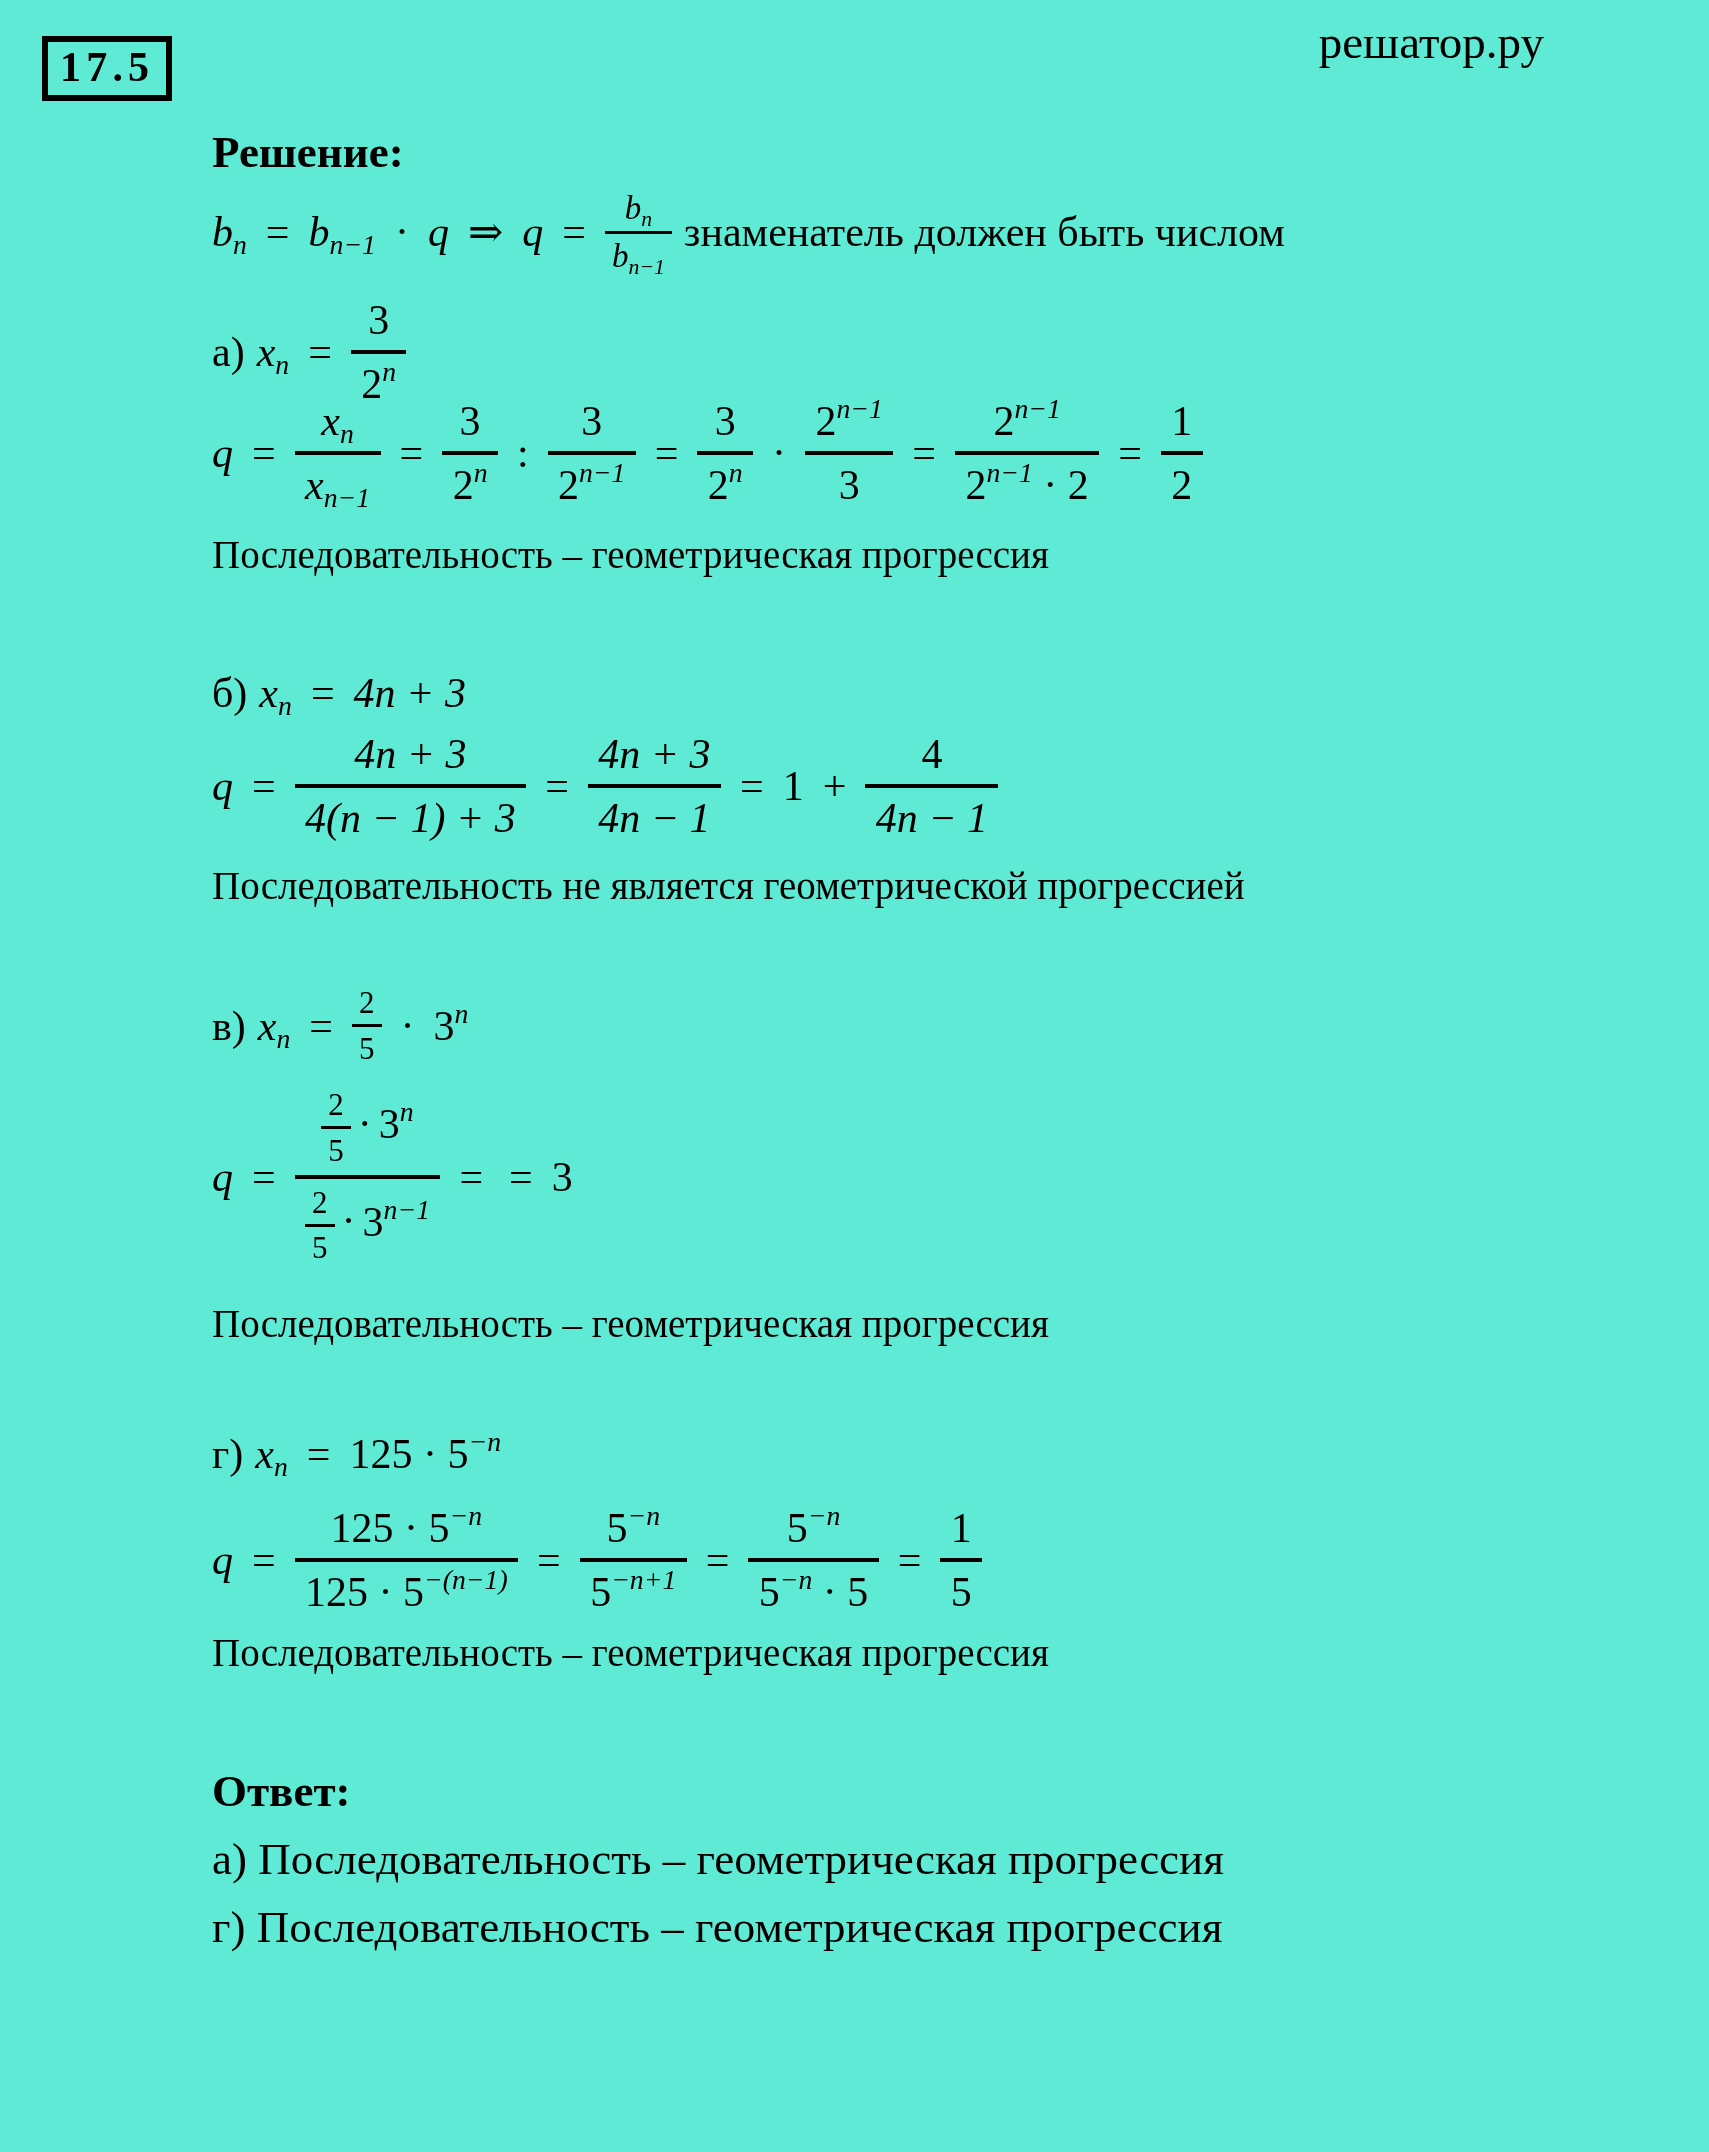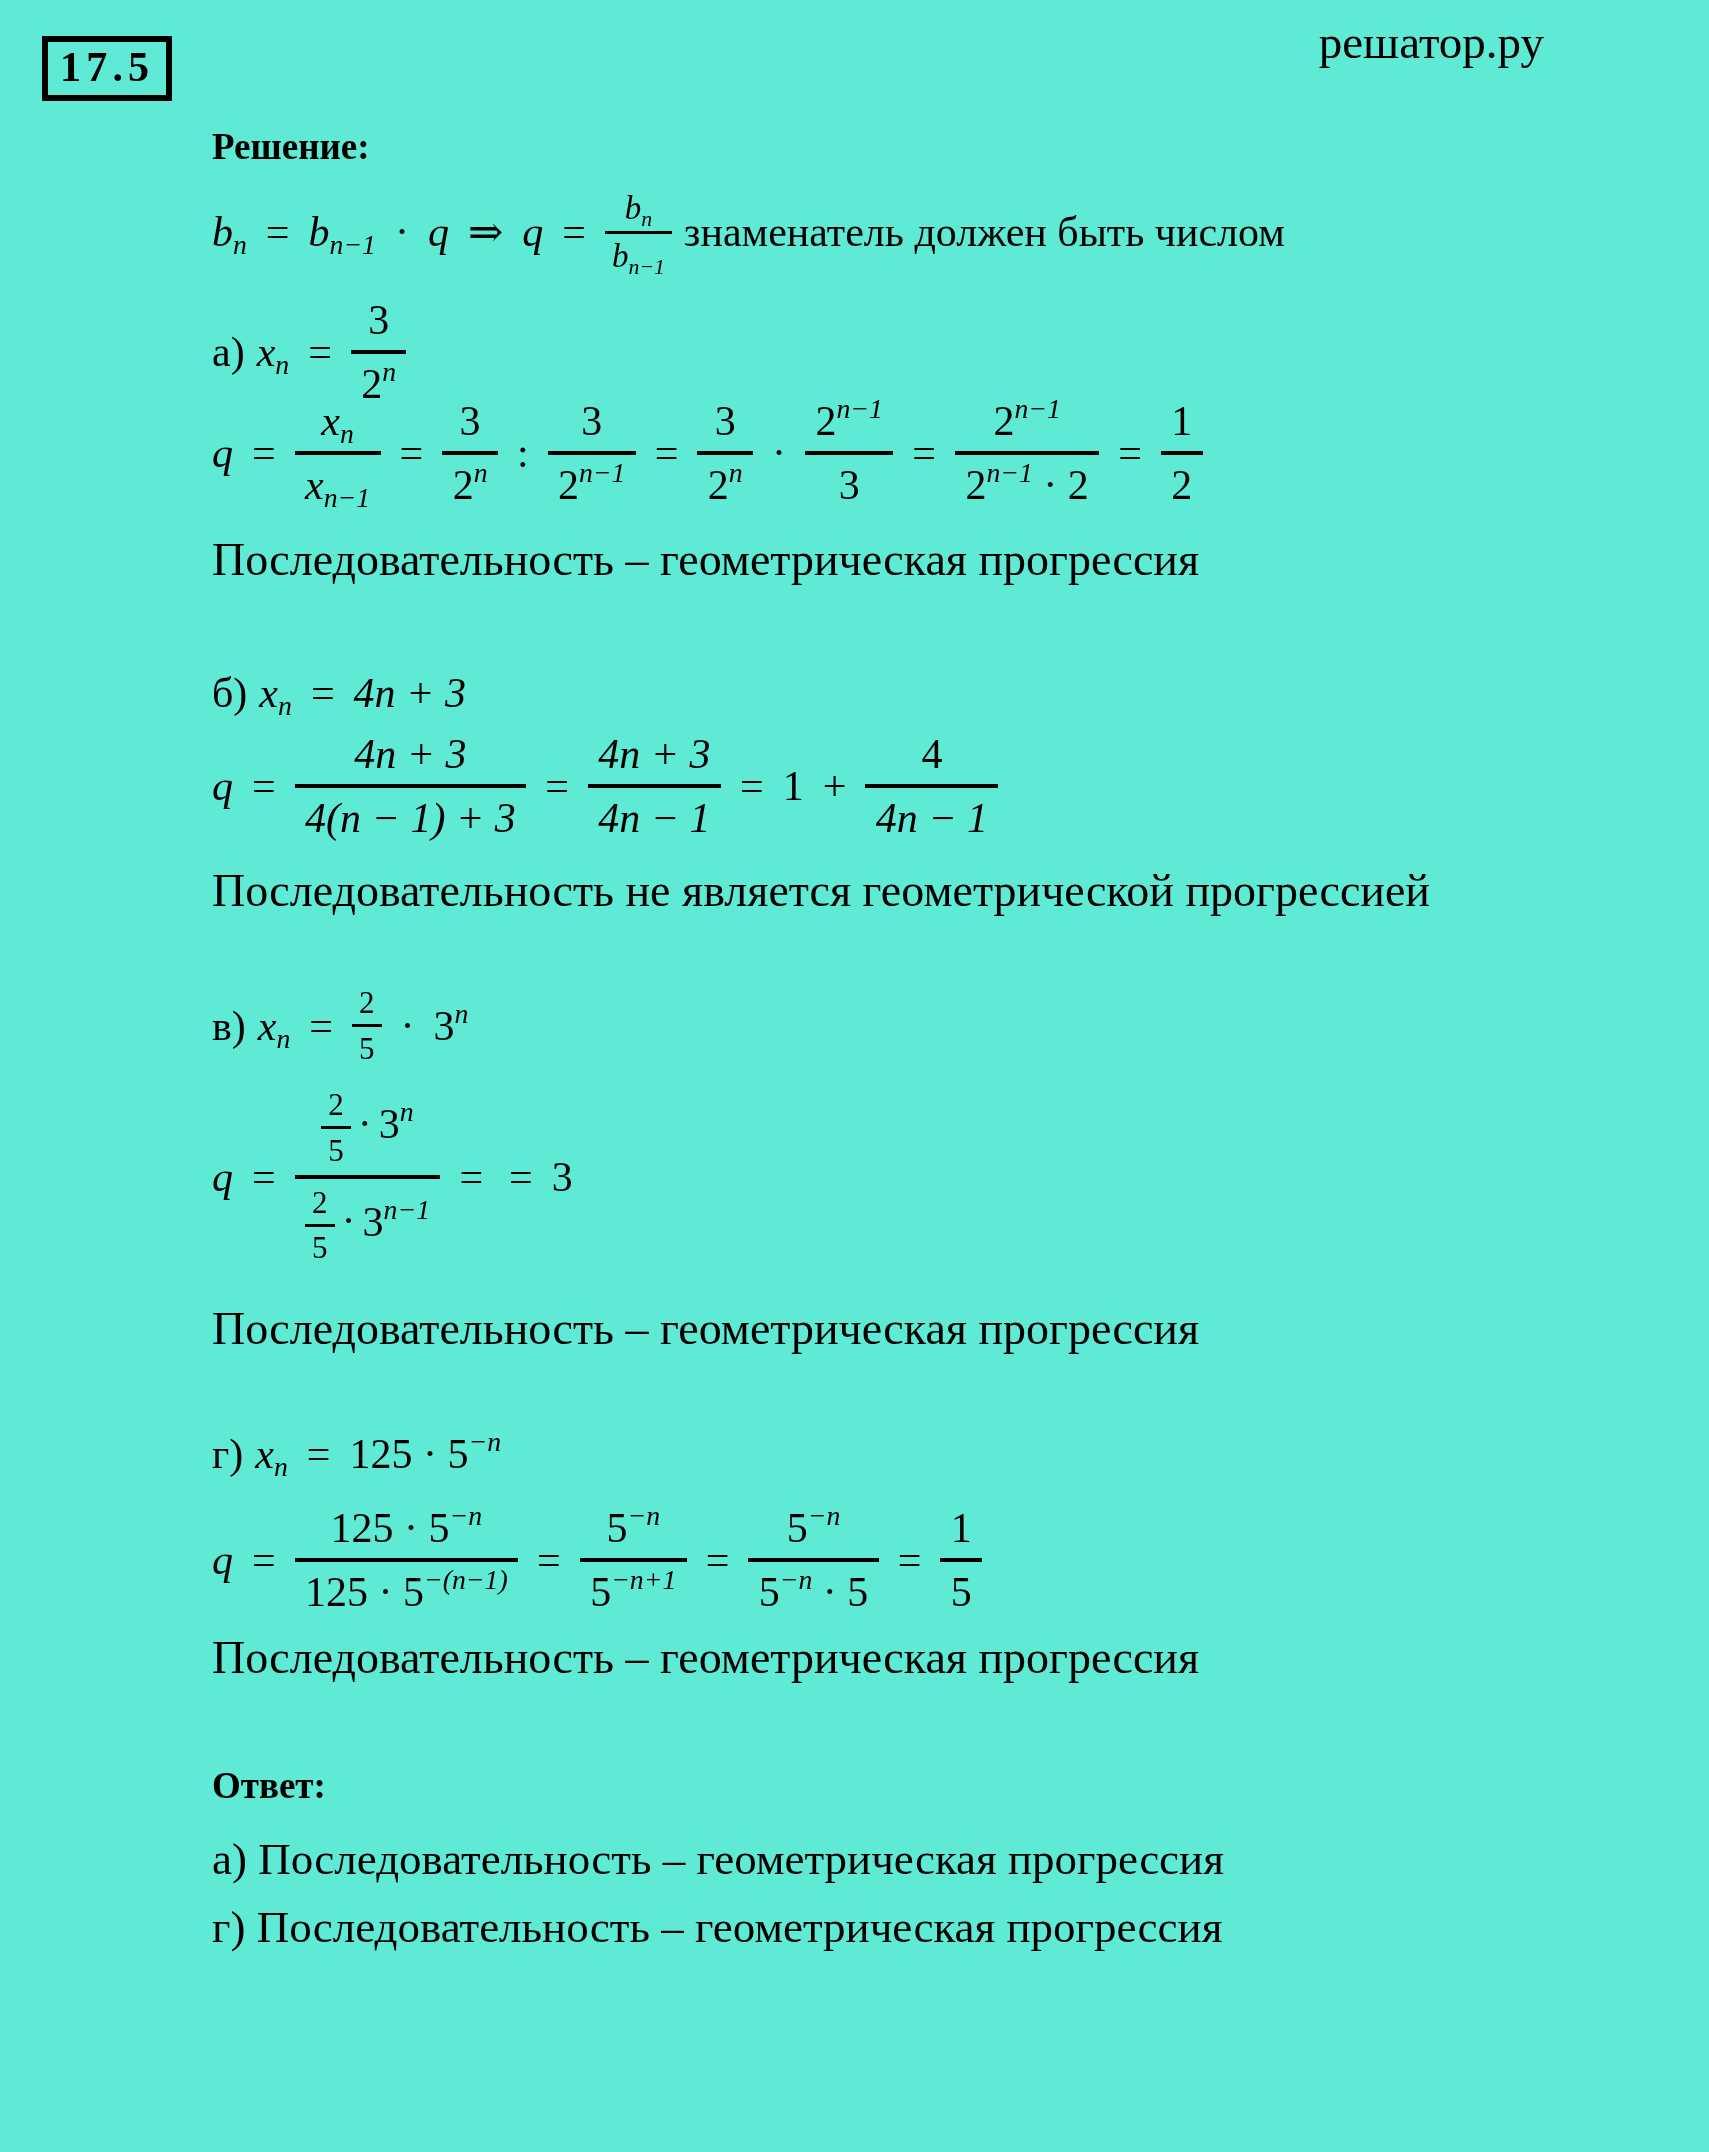--- a/index.html
+++ b/index.html
@@ -13,25 +13,25 @@
     position:absolute; left:42px; top:36px;
     border:6px solid #000; padding:1.7px 12px 5.2px 12px;
     font-weight:bold; font-size:42px; letter-spacing:5.2px; line-height:1.1;
   }
   .site {
     position:absolute; top:17.3px; right:166px;
     font-size:47px; line-height:1.1; white-space:nowrap;
   }
   .heading {
     position:absolute; left:212px; margin:0;
-    font-size:37px; font-weight:bold; line-height:1.2; white-space:nowrap;font-family:Liberation Serif, serif;
+    font-size:45px; font-weight:bold; line-height:1.2; white-space:nowrap;font-family:Liberation Serif, serif;
   }
   .text-line {
     position:absolute; left:212px;
-    font-size:46px; line-height:1.2; white-space:nowrap;
+    font-size:39px; line-height:1.2; white-space:nowrap;
   }
   .mline {
     position:absolute; left:212px;
     display:flex; align-items:center; column-gap:12px;
     font-size:42px; line-height:1.1; white-space:nowrap;
   }
   .op { padding:0 7px; }
   .it { font-style:italic; }
   .atom { white-space:nowrap; }
   .frac { display:inline-flex; flex-direction:column; vertical-align:middle; }

